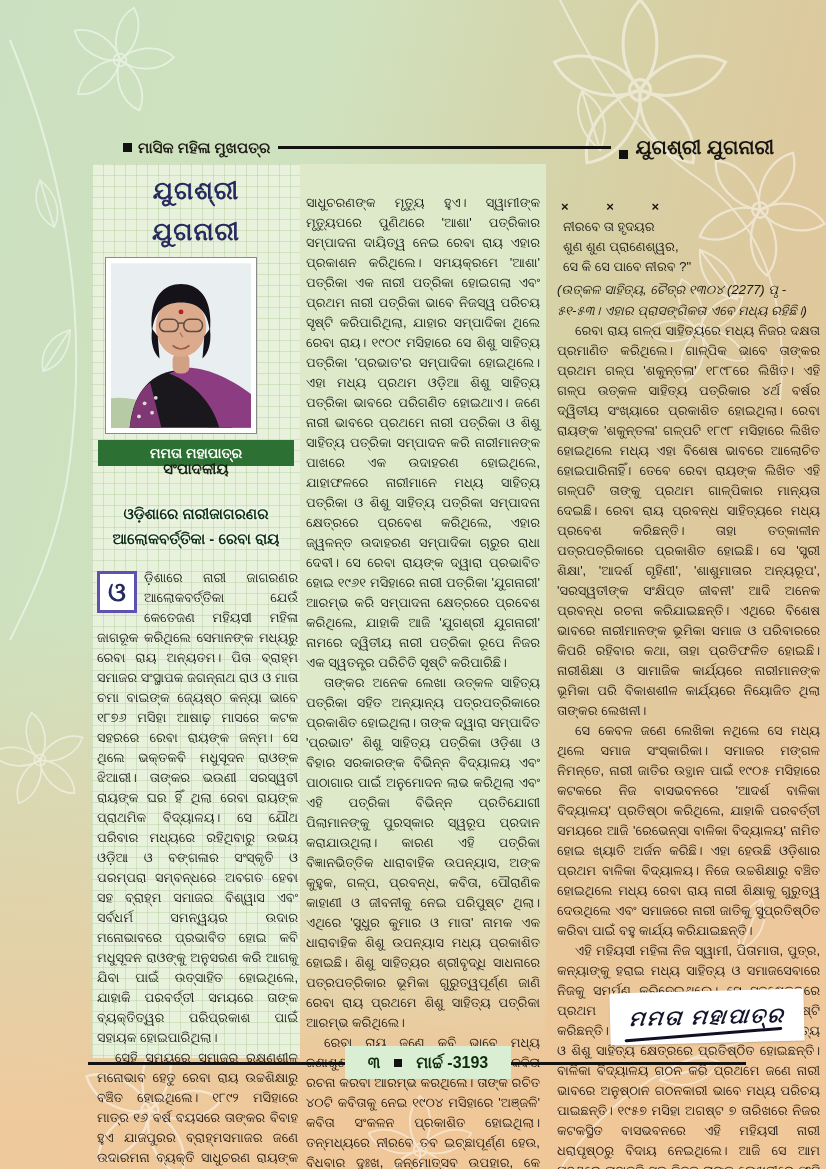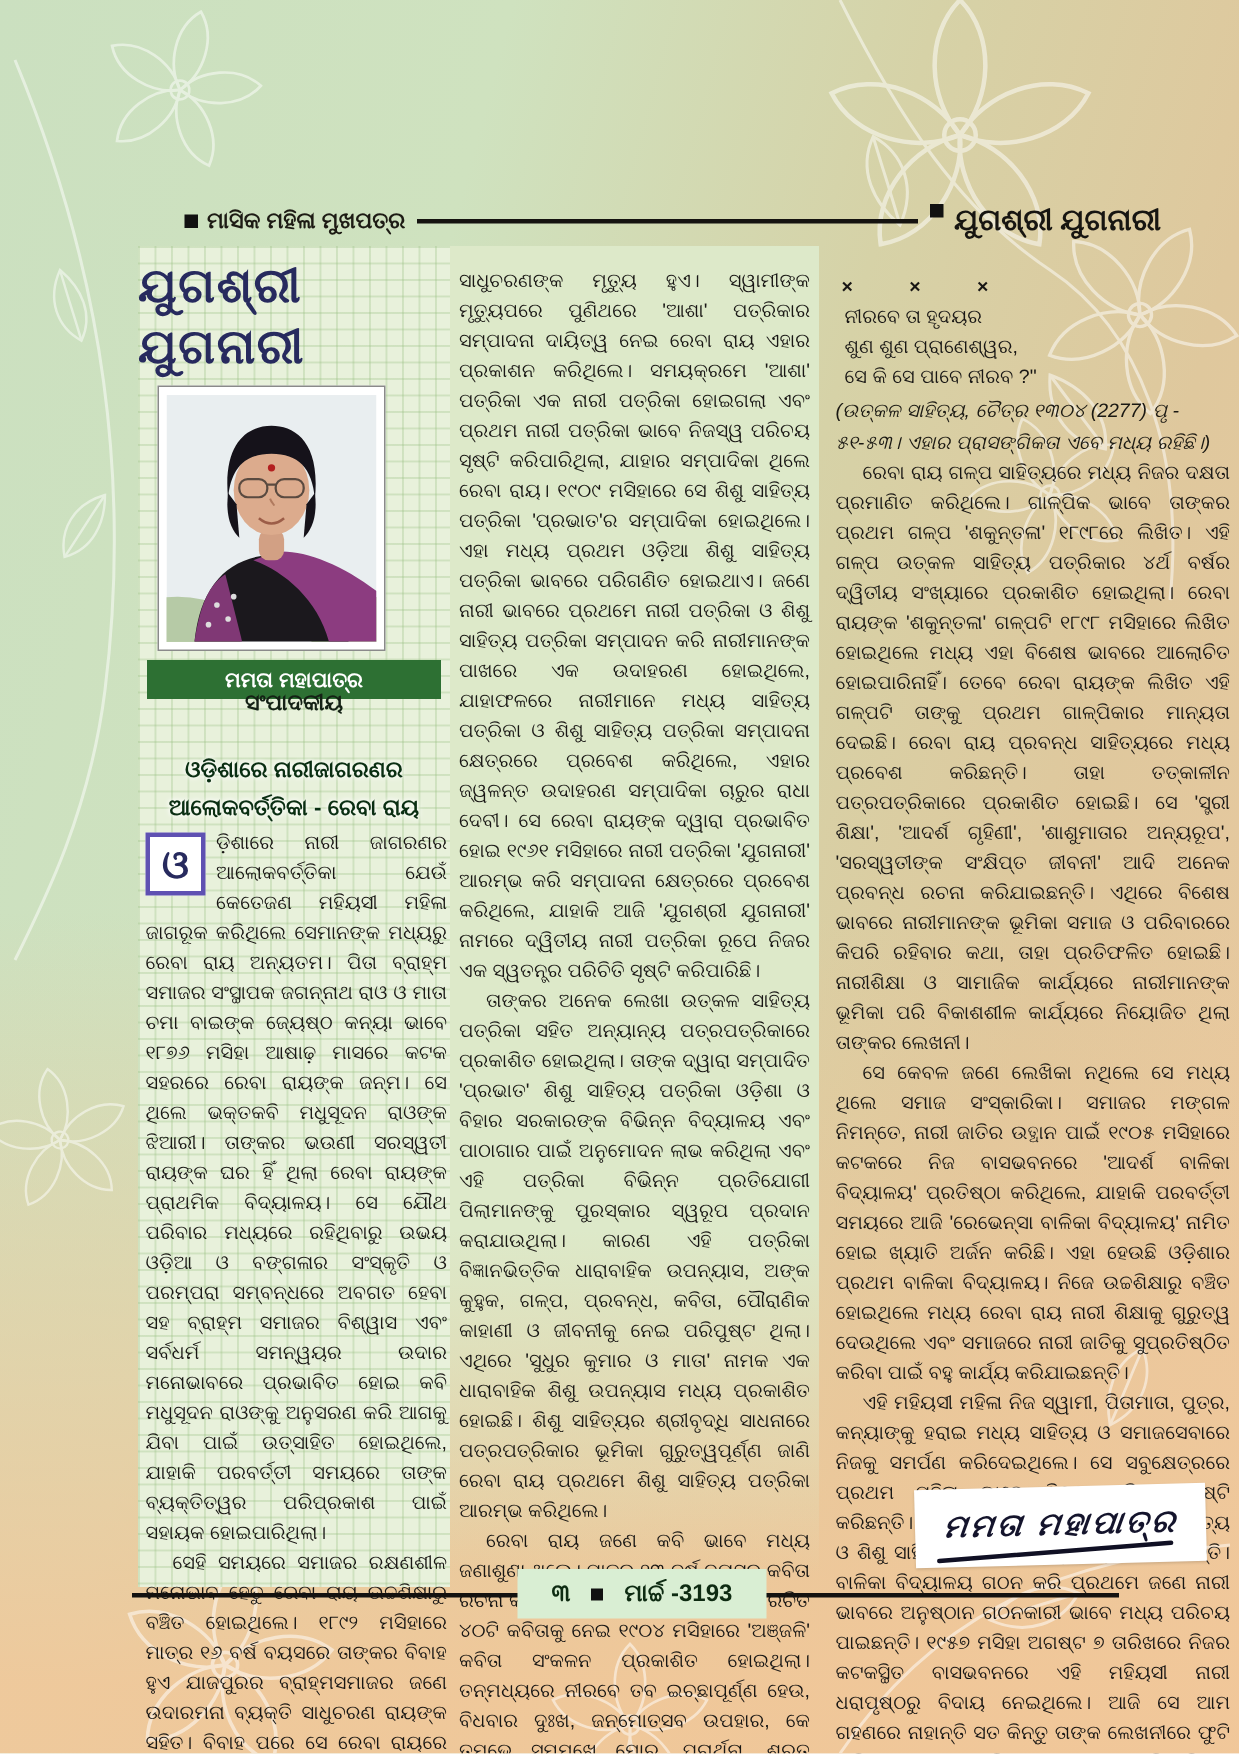--- a/index.html
+++ b/index.html
@@ -14,44 +14,44 @@
   }
   .floral{position:absolute;inset:0;pointer-events:none;}
 
   
   .header-row{
     position:absolute;left:90px;right:52px;top:136px;
     display:flex;align-items:center;
   }
   .hdr-left{display:flex;align-items:center;gap:6px;
     font-size:15px;font-weight:bold;color:#1d1b14;white-space:nowrap;margin-left:33px;}
-  .hdr-right{display:flex;align-items:flex-start;gap:7px;
-    font-size:20px;font-weight:bold;color:#171511;white-space:nowrap;font-family:Liberation Serif, serif;}
+  .hdr-right{display:flex;align-items:flex-end;gap:7px;
+    font-size:20px;font-weight:bold;color:#171511;white-space:nowrap;}
   .sq{display:inline-block;width:9px;height:9px;background:#111;flex:0 0 auto;}
   .hdr-line{flex:1 1 auto;height:3px;background:#151310;margin:0 8px;}
 
   
   .col1-panel{
     position:absolute;left:92px;top:164px;width:208px;height:894px;
     background-color:#e8f1db;
     background-image:
       linear-gradient(to right, rgba(150,190,128,.30) 1px, transparent 1px),
       linear-gradient(to bottom, rgba(150,190,128,.30) 1px, transparent 1px);
     background-size:11px 11px;
   }
   .col2-panel{
     position:absolute;left:300px;top:164px;width:246px;height:886px;
     background:linear-gradient(to bottom,#dde9c9 0%,#dde9c9 74%,rgba(221,233,201,0) 100%);
   }
 
   
   .masthead{
     position:absolute;left:92px;top:170px;width:208px;
-    text-align:left;font-weight:bold;
-    font-size:32px;line-height:41px;color:#272a5e;
+    text-align:center;font-weight:bold;
+    font-size:25px;line-height:41px;color:#272a5e;
     letter-spacing:1px;
   }
   .photo-frame{
     position:absolute;left:105px;top:257px;width:152px;height:177px;
     background:#fff;border:1px solid #8a8a8a;
     box-sizing:border-box;padding:5px;
   }
   .photo-frame svg{display:block;width:100%;height:100%;}
   .name-bar{
     position:absolute;left:98px;top:440px;width:196px;height:26px;
@@ -65,21 +65,21 @@
   }
   .headline{
     position:absolute;left:86px;top:501px;width:220px;
     text-align:center;font-size:15px;line-height:25px;font-weight:bold;
     color:#0a2e12;
     text-shadow:0 0 3px #fff,0 0 5px #fff;
   }
 
   
   .col{position:absolute;font-size:13px;line-height:20px;color:#181614;
-    text-align:justify;}
+    text-align:justify;margin-top:16px;}
   .col-1{left:97px;top:552px;width:201px;height:500px;}
   .col-2{left:306px;top:177px;width:234px;height:870px;}
   .col-3{left:557px;top:181px;width:263px;height:850px;}
   .col p{margin:0;}
   .col p.indent{text-indent:18px;}
   .dropcap{
     float:left;width:40px;height:42px;margin:3px 7px 2px 0;
     background:#fff;border:3px solid #5f51b2;box-sizing:border-box;
     display:flex;align-items:center;justify-content:center;
     font-size:26px;font-weight:bold;color:#272a5e;

